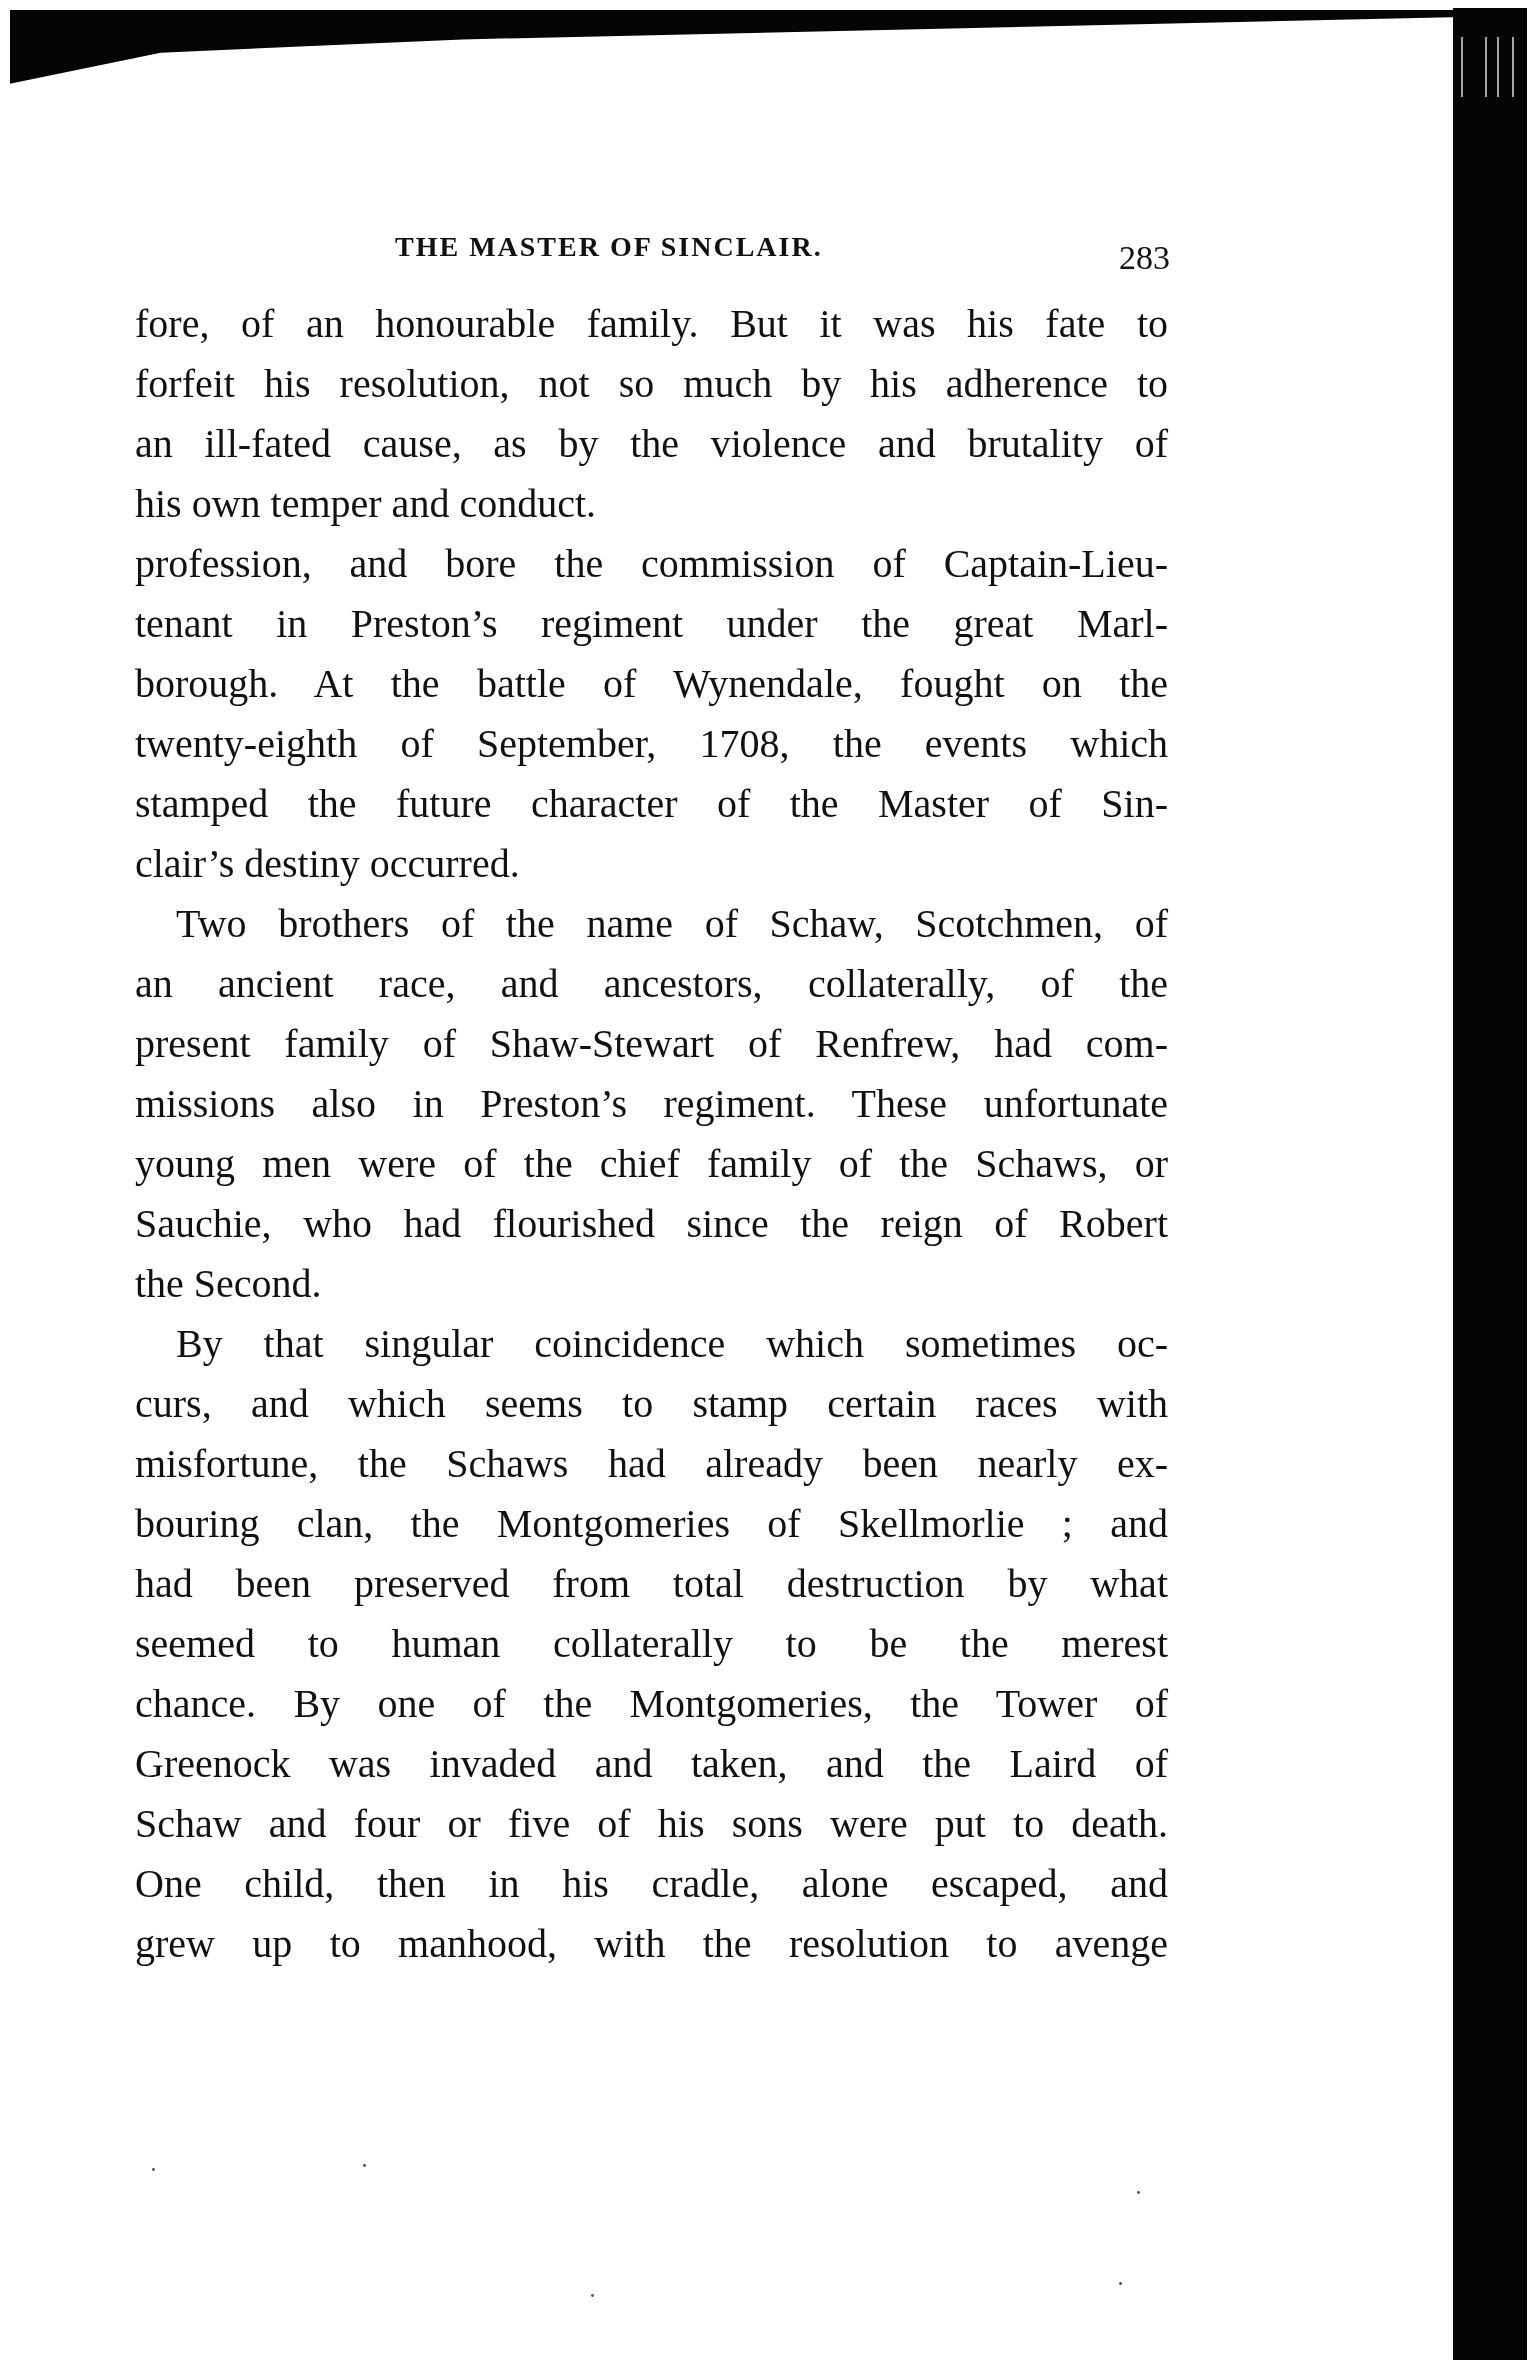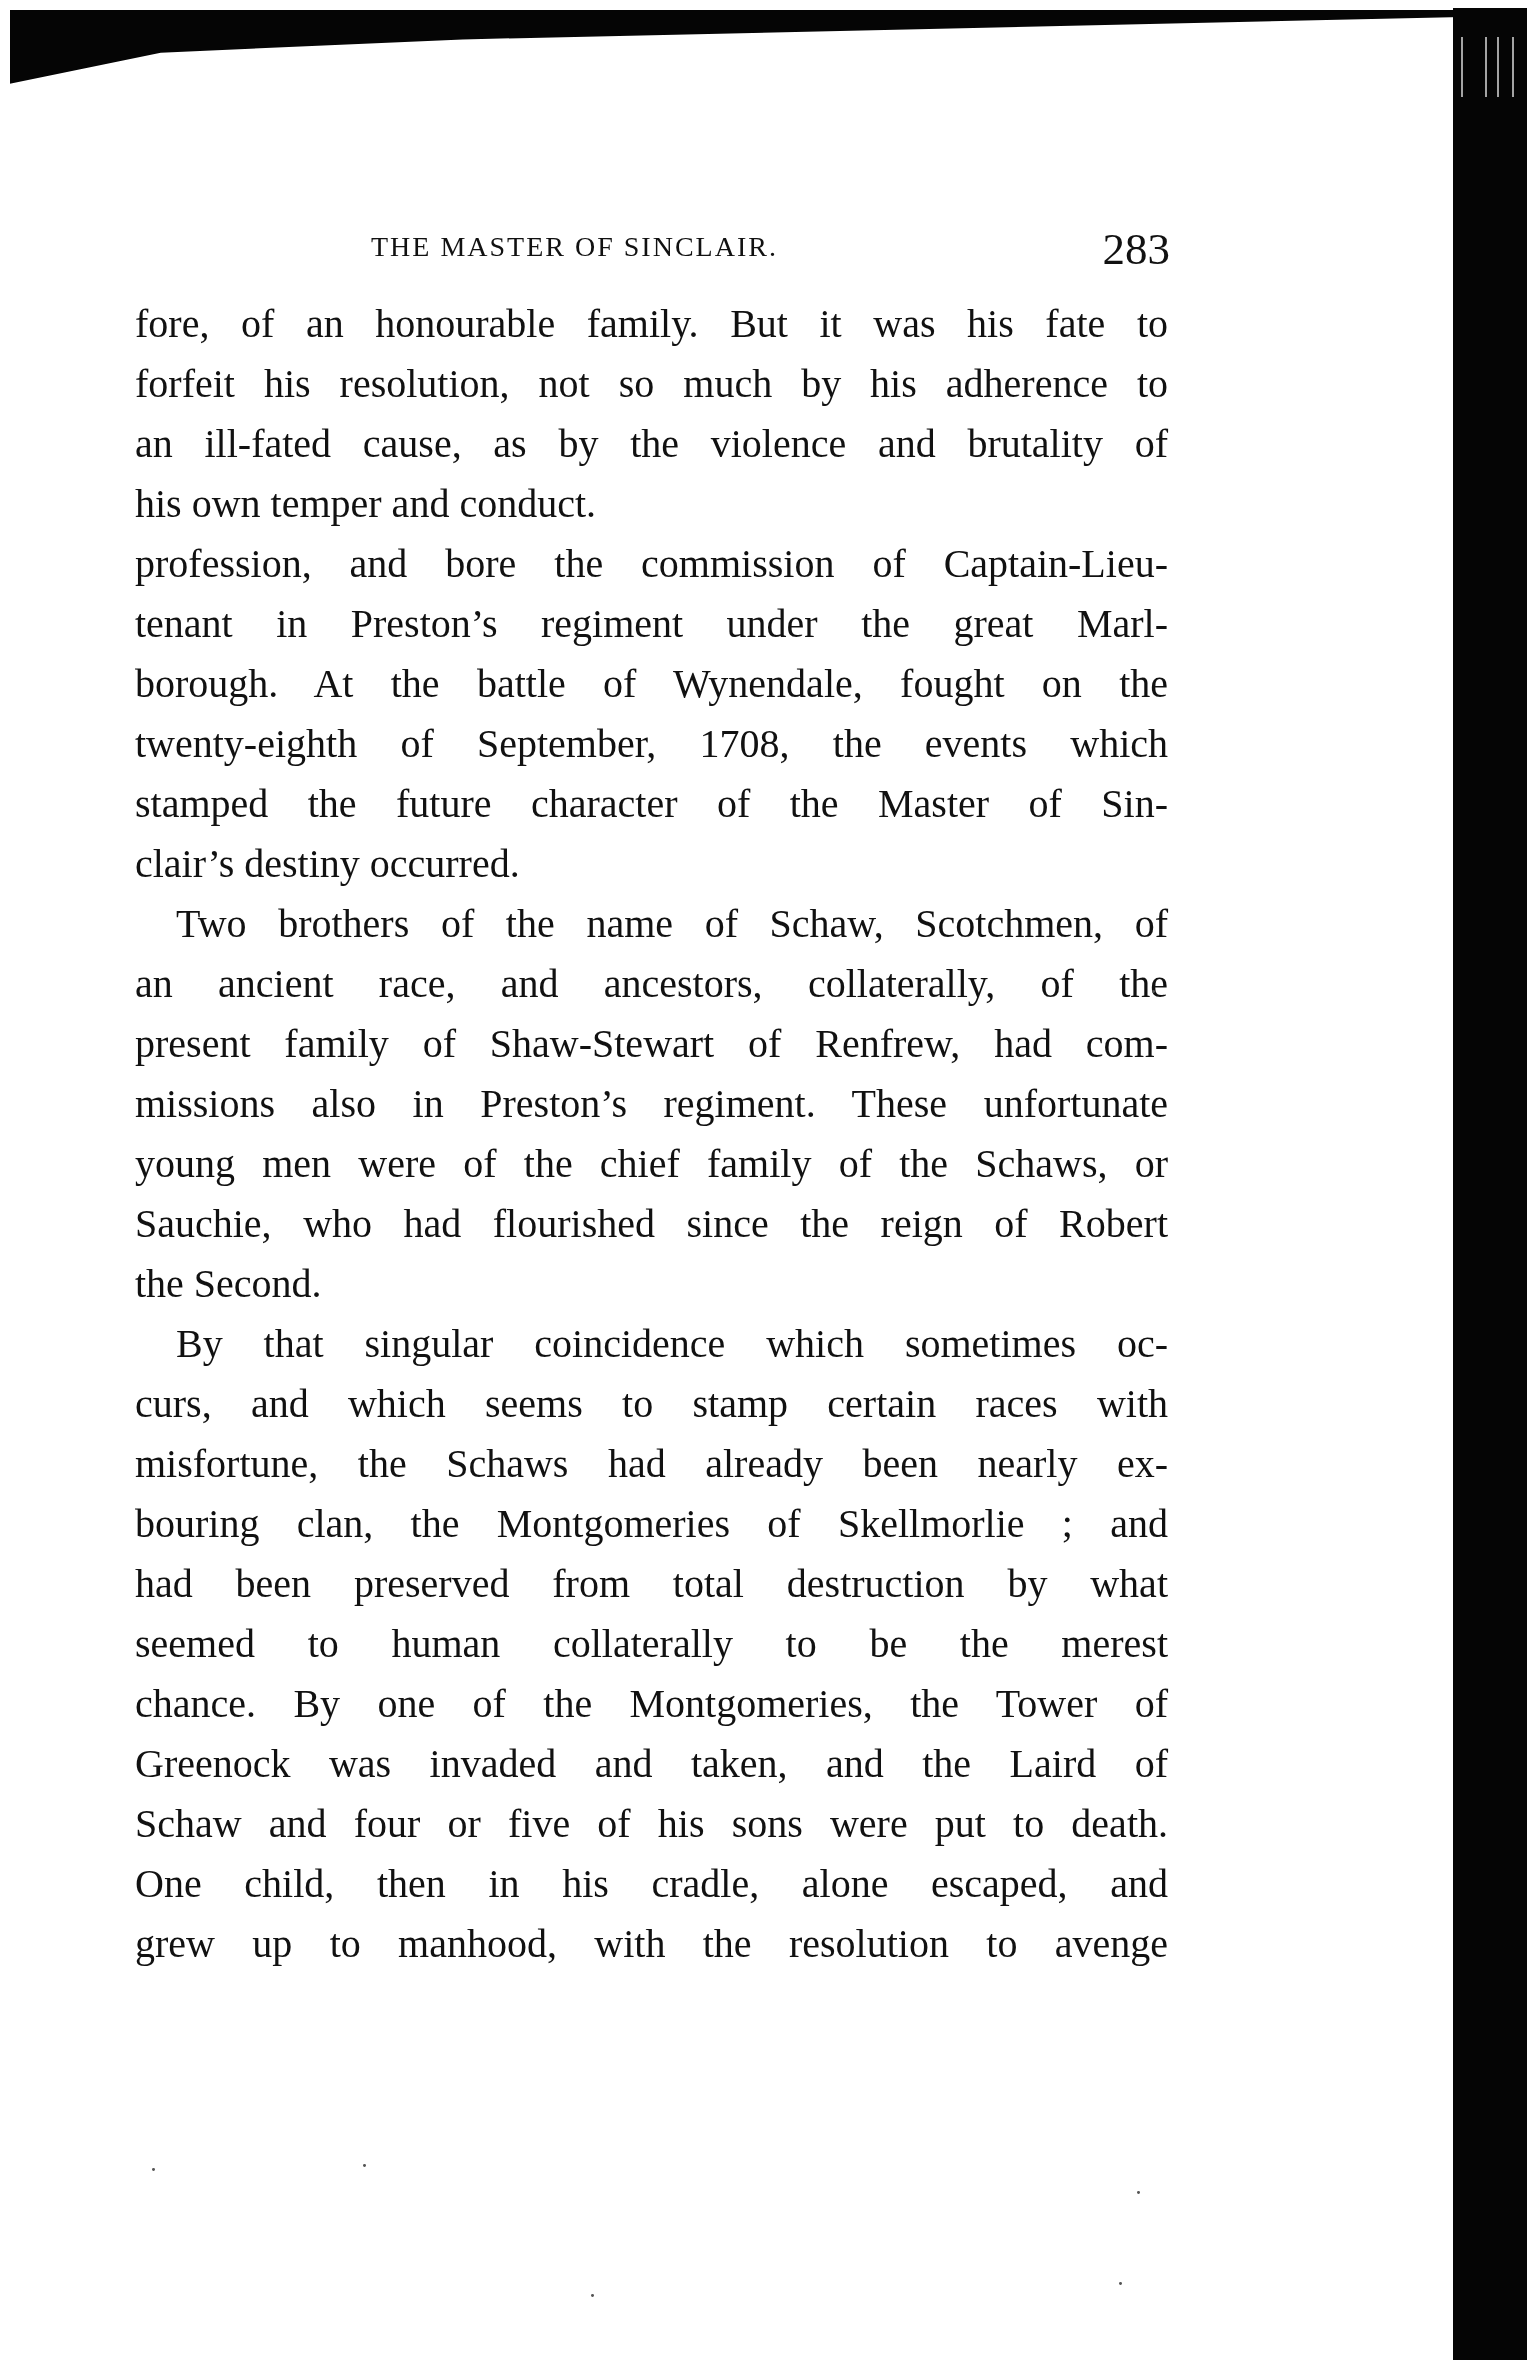--- a/index.html
+++ b/index.html
@@ -51,33 +51,33 @@
     left: 135px;
     top: 223px;
     width: 1033px;
   }
   .running-head {
     position: relative;
     height: 59px;
   }
   .running-title {
     position: absolute;
-    left: 236px;
+    left: 260px;
     top: 7.8px;
     font-size: 28px;
     letter-spacing: 2px;
     font-variant: small-caps;
     text-transform: uppercase;
-    font-weight: normal;
+    font-weight: bold;
   }
   .page-number {
     position: absolute;
     right: -2px;
-    top: 0px;
-    font-size: 45px;
+    top: 16px;
+    font-size: 34px;
   }
   .body-text {
     margin-top: 11.8px;
     font-size: 40px;
     line-height: 60px;
   }
   .line {
     display: block;
     white-space: nowrap;
     text-align: justify;

